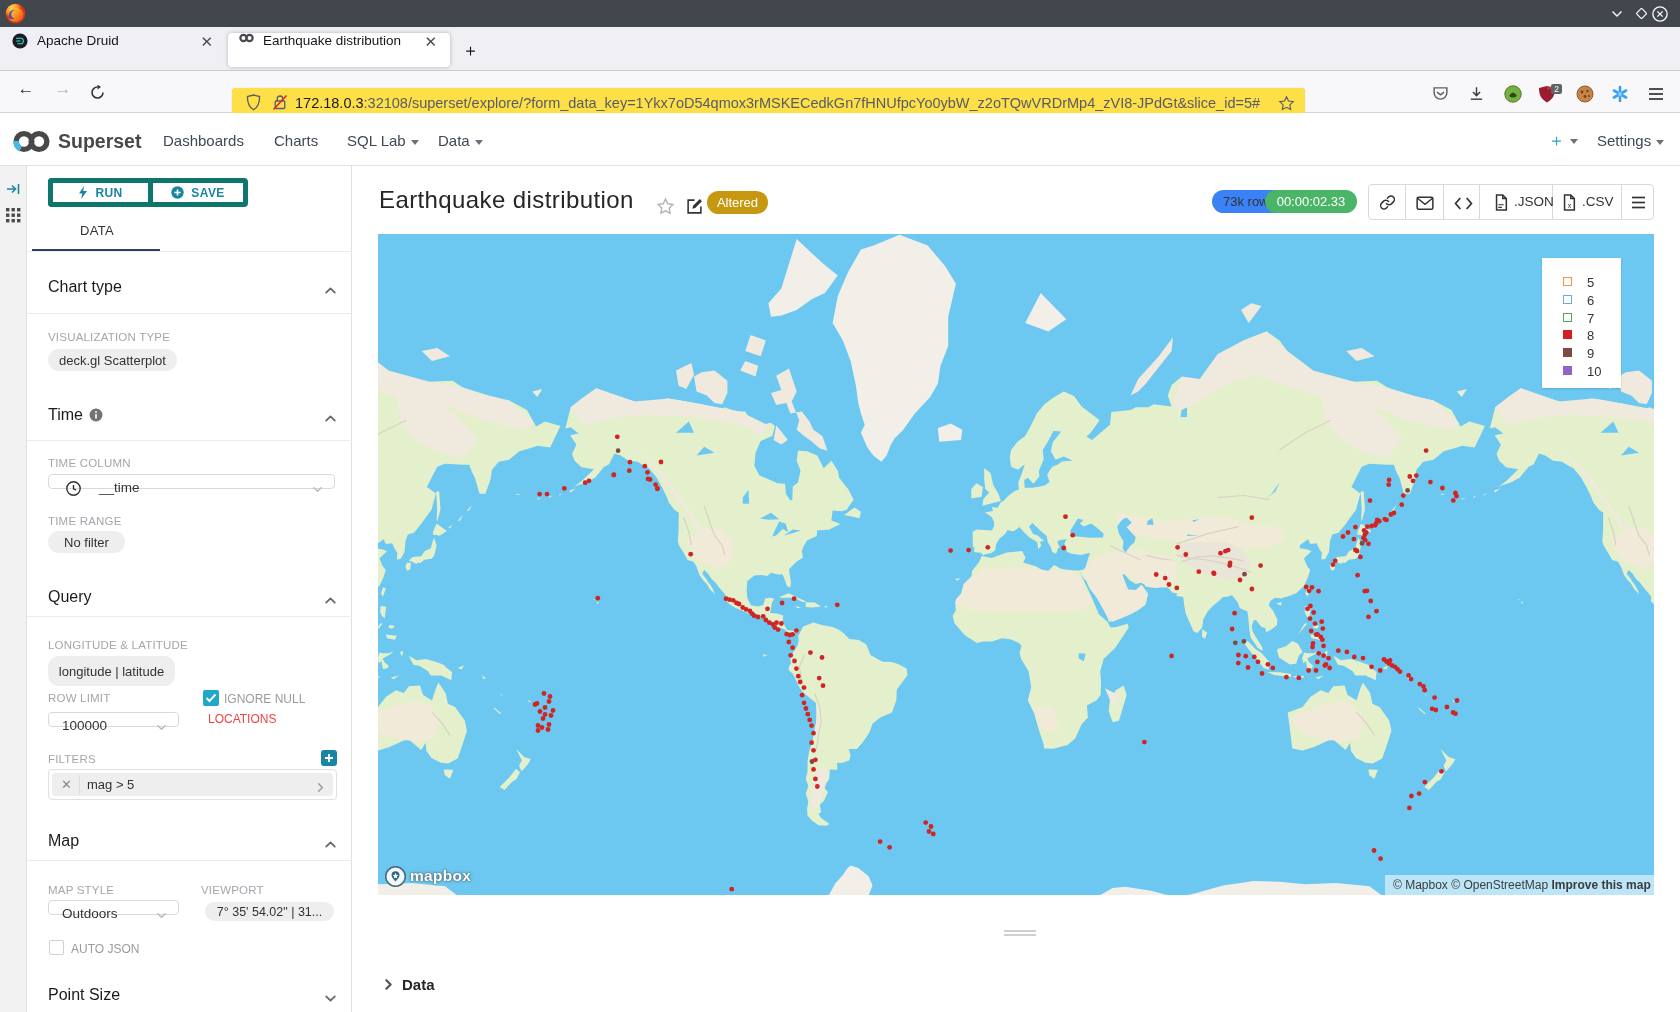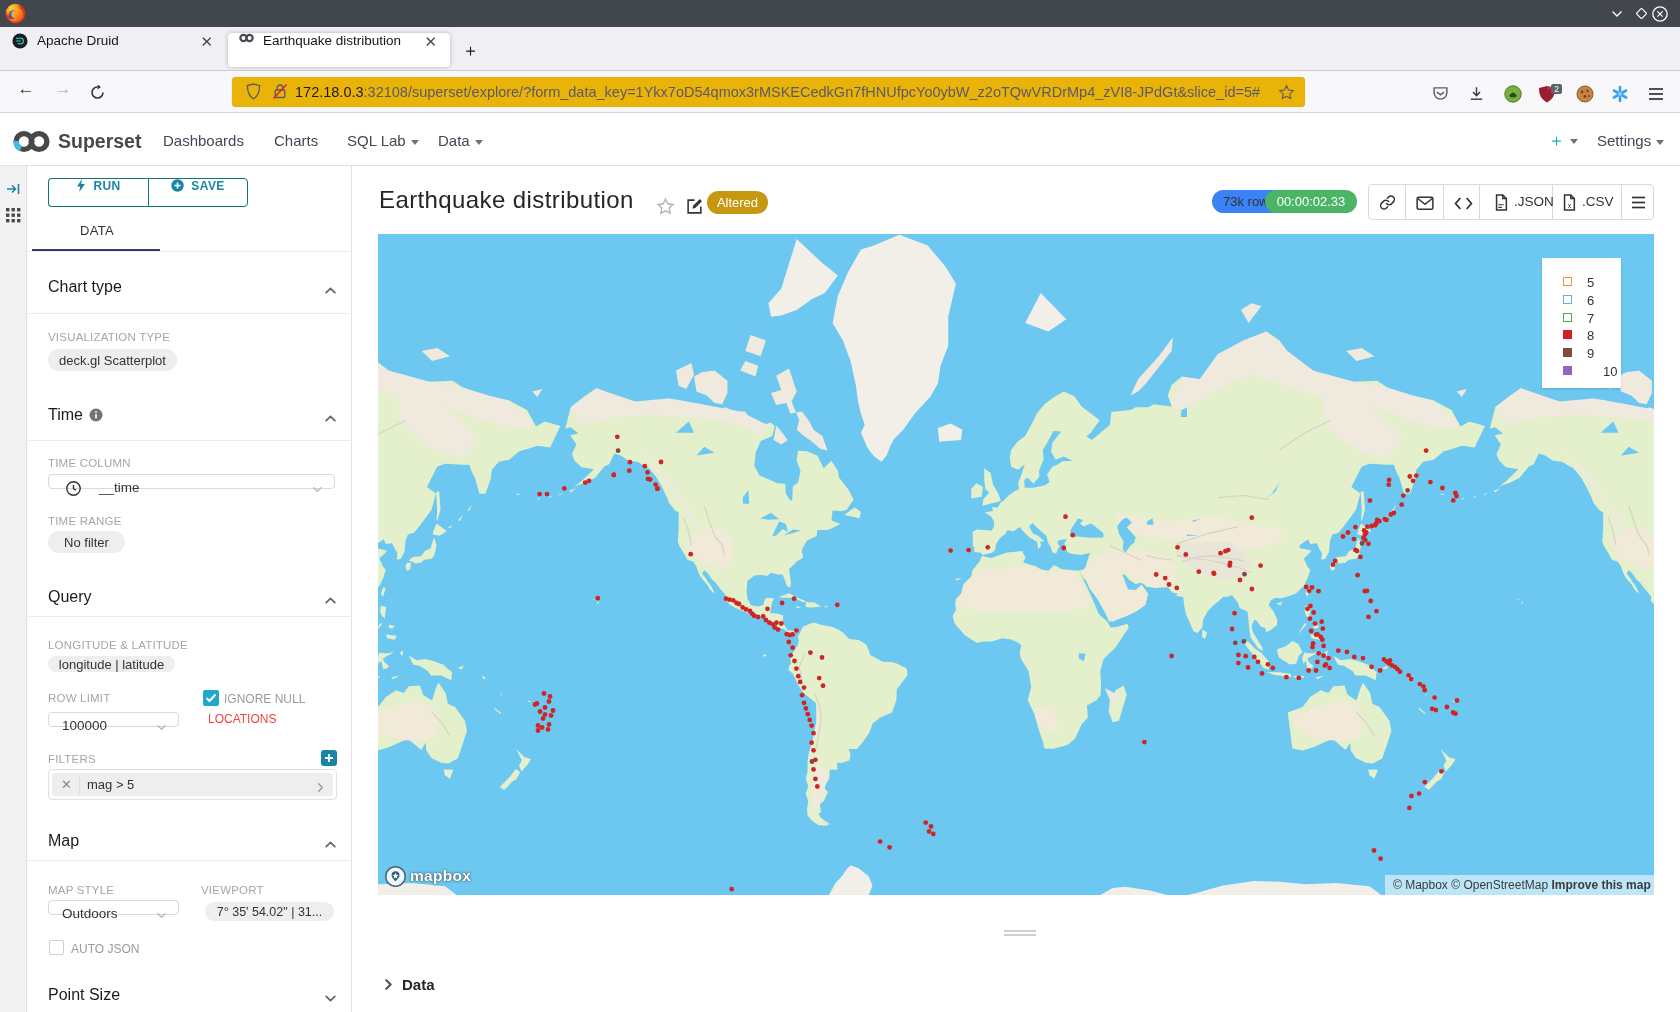--- a/index.html
+++ b/index.html
@@ -4,30 +4,30 @@
 *{margin:0;padding:0;box-sizing:border-box}
 html,body{width:1680px;height:1012px;overflow:hidden;background:#fff;
 font-family:"Liberation Sans",sans-serif}
 #titlebar{position:absolute;left:0;top:0;width:1680px;height:27px;background:#42474e;color:#fbfbfe}
 #titlebar .t{position:absolute;left:0;right:0;top:6px;text-align:center;font-size:12.5px;color:#fbfbfe}
 #tabbar{position:absolute;left:0;top:27px;width:1680px;height:44px;background:#f0f0f4;border-bottom:1px solid #ccc}
 .tab{position:absolute;top:6px;height:34px;border-radius:4px;font-size:13.5px;color:#15141a;display:flex;align-items:flex-start}
 .tab.active{background:#fff;box-shadow:0 0 4px rgba(0,0,0,.25)}
 .tabx{color:#4a4a52;font-size:15px}
 #navtb{position:absolute;left:0;top:71px;width:1680px;height:42px;background:#f8f8fa;border-bottom:1px solid #d4d4d8}
-#urlbar{position:absolute;left:232px;top:77px;width:1073px;height:30px;background:#eab308;border-radius:4px;box-shadow:0 0 1px rgba(0,0,0,.3)}
+#urlbar{position:absolute;left:232px;top:88px;width:1073px;height:30px;background:#fde047;border-radius:4px;box-shadow:0 0 1px rgba(0,0,0,.3)}
 #urlbar .u{position:absolute;left:63px;top:7px;font-size:14.5px;color:#5b5b66;white-space:nowrap;overflow:hidden;width:975px}
 #urlbar .u b{color:#1b1b21;font-weight:normal}
 .tbico{position:absolute;top:79px;width:26px;height:26px;color:#5b5b66;text-align:center}
 #snav{position:absolute;left:0;top:113px;width:1680px;height:53px;background:#fff;border-bottom:1px solid #e0e0e0}
 .navitem{position:absolute;top:19px;font-size:15px;color:#404854}
 .caret{display:inline-block;width:0;height:0;border-left:4px solid transparent;border-right:4px solid transparent;border-top:5px solid #6a7177;vertical-align:middle;margin-left:5px}
 #rail{position:absolute;left:0;top:166px;width:27px;height:846px;background:#f2f2f2;border-right:1px solid #e0e0e0}
 #sidebar{position:absolute;left:27px;top:166px;width:325px;height:846px;background:#fff;border-right:1px solid #e0e0e0}
-.sbtn{position:absolute;height:29px;border:1px solid #0f766e;color:#1a85a3;font-size:12px;font-weight:bold;letter-spacing:.4px;display:flex;align-items:flex-start;justify-content:center}
+.sbtn{position:absolute;height:29px;border:5px solid #0f766e;color:#1a85a3;font-size:12px;font-weight:bold;letter-spacing:.4px;display:flex;align-items:center;justify-content:center}
 .seclabel{position:absolute;font-size:11.5px;color:#a2a7ac;letter-spacing:.2px}
 .pill{position:absolute;background:#eee;border-radius:11px;font-size:13px;color:#333;display:flex;align-items:center;justify-content:center}
 .selbox{position:absolute;height:15px;border:1px solid #d9d9d9;border-radius:4px;background:#fff;font-size:13.5px;color:#333}
 .h16{position:absolute;font-size:16px;color:#1b1b1b;font-weight:400}
 .divider{position:absolute;left:0px;width:325px;height:1px;background:#ececec}
 #maphdr .pillh{position:absolute;height:23px;border-radius:12px;font-size:13px;display:flex;align-items:center;justify-content:center}
 .btngrp{position:absolute;left:1368px;top:184px;width:286px;height:36px;border:1px solid #d9d9d9;border-radius:4px;background:#fff}
 .btngrp .sep{position:absolute;top:0;width:1px;height:34px;background:#d9d9d9}
 .btxt{position:absolute;top:9px;font-size:13.5px;color:#333}
 #mapwrap{position:absolute;left:378px;top:234px;width:1276px;height:661px;overflow:hidden}
@@ -226,21 +226,21 @@
         </svg></div>
     </div>
     <div class="seclabel" style="left:21px;top:349px">TIME RANGE</div>
     <div class="pill" style="left:21px;top:365px;width:77px;height:22px">No filter</div>
     <div class="h16" style="left:21px;top:422px">Query</div>
     <div style="position:absolute;left:297px;top:427px"><svg width="13" height="13" viewBox="0 0 12 12">
         <path d="M2,8 L6,4 L10,8" fill="none" stroke="#666" stroke-width="1.6" stroke-linecap="round" stroke-linejoin="round"></path>
       </svg></div>
     <div class="divider" style="top:450px"></div>
     <div class="seclabel" style="left:21px;top:473px">LONGITUDE &amp; LATITUDE</div>
-    <div class="pill" style="left:21px;top:490px;width:127px;height:16px">longitude | latitude</div>
+    <div class="pill" style="left:21px;top:490px;width:127px;height:30px">longitude | latitude</div>
     <div class="seclabel" style="left:21px;top:526px">ROW LIMIT</div>
     <div style="position:absolute;left:176px;top:524px;width:16px;height:16px;background:#20a7c9;border-radius:2px"><svg width="16" height="16" viewBox="0 0 16 16">
         <path d="M3.5,8l3,3 6-6.5" fill="none" stroke="#fff" stroke-width="2"></path>
       </svg></div>
     <div style="position:absolute;left:197px;top:526px;font-size:12px;color:#9b9b9b">IGNORE NULL</div>
     <div style="position:absolute;left:181px;top:546px;font-size:12px;color:#ef4444">LOCATIONS</div>
     <div class="selbox" style="left:21px;top:546px;width:131px">
       <span style="position:absolute;left:13px;top:5px">100000</span>
       <div style="position:absolute;right:11px;top:8px"><svg width="11" height="11" viewBox="0 0 12 12">
           <path d="M2,4 L6,8 L10,4" fill="none" stroke="#bbb" stroke-width="1.6" stroke-linecap="round" stroke-linejoin="round"></path>
@@ -708,21 +708,21 @@
         <circle cx="1029.6" cy="256.4" r="2.4"></circle>
         <circle cx="984.0" cy="309.4" r="2.4"></circle>
       </g>
     </svg>
     <div id="legend">
       <div class="lgrow" style="top:17px;left:21px;height:18px"><div class="lgsq" style="background:#fff;border:1.5px solid #f5923c;left:0px"></div><span style="margin-left:24px">5</span></div>
       <div class="lgrow" style="top:34.8px;left:21px;height:18px"><div class="lgsq" style="background:#fff;border:1.5px solid #6baed6;left:0px"></div><span style="margin-left:24px">6</span></div>
       <div class="lgrow" style="top:52.599999999999994px;left:21px;height:18px"><div class="lgsq" style="background:#fff;border:1.5px solid #52a551;left:0px"></div><span style="margin-left:24px">7</span></div>
       <div class="lgrow" style="top:70.39999999999999px;left:21px;height:18px"><div class="lgsq" style="background:#cf2025;border:1.5px solid #cf2025;left:0px"></div><span style="margin-left:24px">8</span></div>
       <div class="lgrow" style="top:88.19999999999999px;left:21px;height:18px"><div class="lgsq" style="background:#7d4b41;border:1.5px solid #7d4b41;left:0px"></div><span style="margin-left:24px">9</span></div>
-      <div class="lgrow" style="top:105.99999999999999px;left:21px;height:18px"><div class="lgsq" style="background:#9163c6;border:1.5px solid #9163c6;left:0px"></div><span style="margin-left:40px">10</span></div>
+      <div class="lgrow" style="top:105.99999999999999px;left:21px;height:18px"><div class="lgsq" style="background:#9163c6;border:1.5px solid #9163c6;left:0px"></div><span style="margin-left:24px">10</span></div>
     </div>
     <div style="position:absolute;left:7px;top:632px;width:96px;height:22px"><svg width="21" height="21" viewBox="0 0 21 21">
         <circle cx="10.5" cy="10.5" r="9.8" fill="#fff" opacity=".9"></circle>
         <circle cx="10.5" cy="10.5" r="9.8" fill="none" stroke="#4a6b7d" stroke-width="1.6"></circle>
         <path d="M10.5,4.5 a4.4,4.4 0 0 1 4.4,4.4 c0,3.4-4.4,7-4.4,7s-4.4-3.6-4.4-7a4.4,4.4 0 0 1 4.4-4.4z" fill="#33607a" transform="scale(.9) translate(1.2,1.2)"></path>
         <path d="M10.5,6.8l.8,2 2,.3-1.5,1.4.4,2-1.7-1-1.7,1 .4-2-1.5-1.4 2-.3z" fill="#fff"></path>
       </svg><span style="position:absolute;left:25px;top:1px;font-size:15.5px;font-weight:bold;color:#fff;text-shadow:0 0 3px rgba(60,60,60,.8),0 0 1px rgba(60,60,60,.9);letter-spacing:.3px">mapbox</span></div>
     <div id="attrib"><span style="margin-left:8px">© Mapbox © OpenStreetMap</span> <b>Improve this map</b></div>
   </div>
 <div style="position:absolute;left:1004px;top:930px;width:32px;height:2px;background:#d0d0d0"></div>

